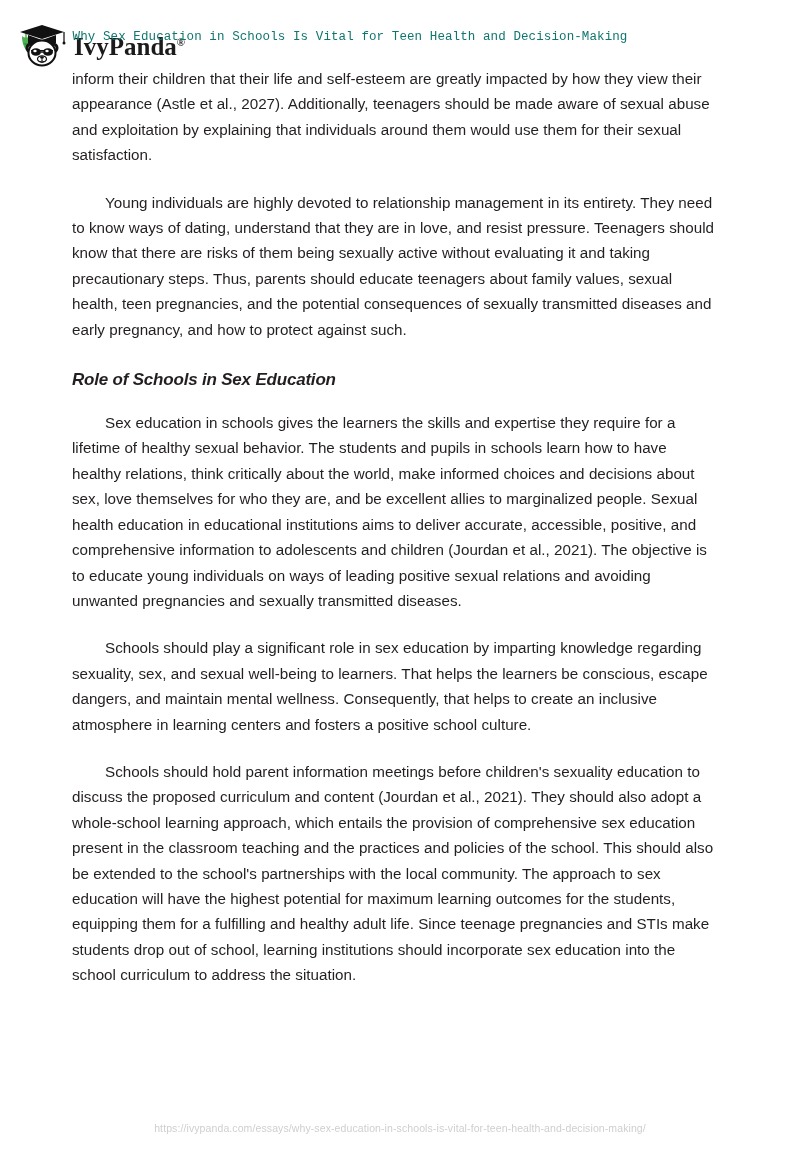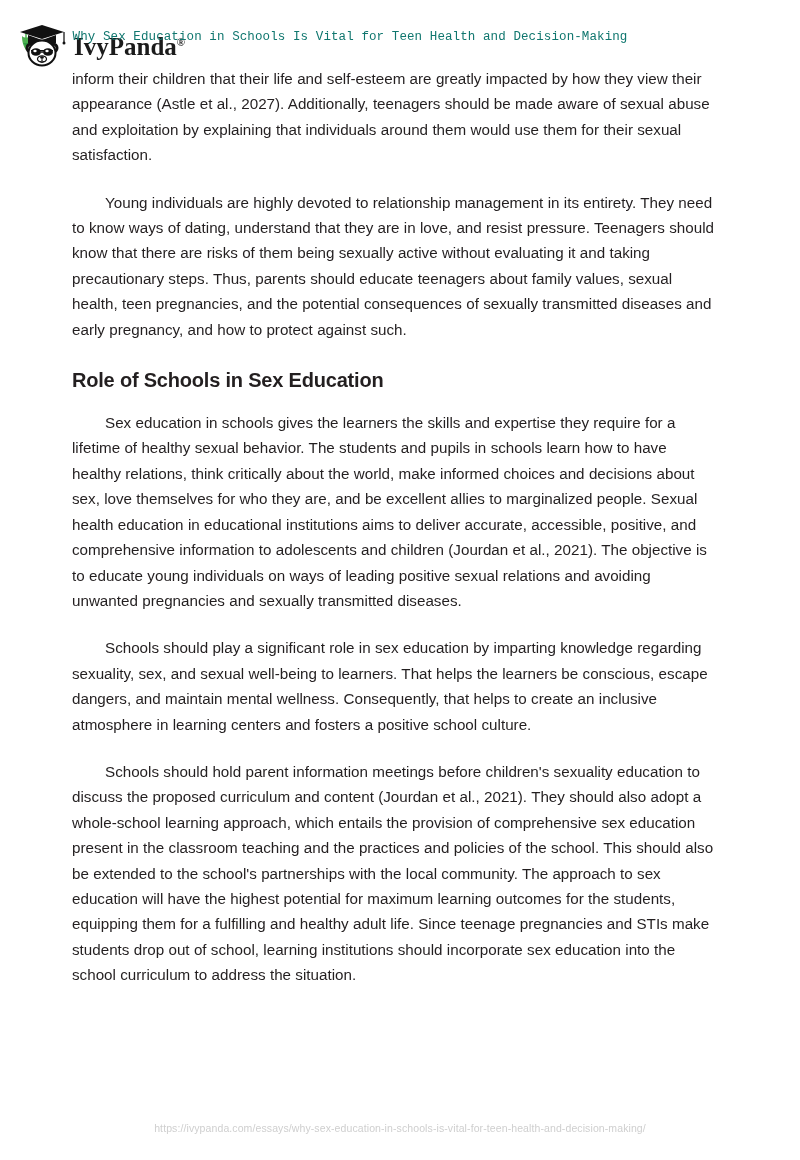--- a/index.html
+++ b/index.html
@@ -88,25 +88,26 @@
     color: #231f20;
     text-indent: 33px;
     text-align: left;
     word-spacing: 0.1px;
   }
   p.para.no-indent {
     text-indent: 0;
   }
   h2.section-heading {
     margin: 8px 0 14px 0;
-    font-size: 20px;
+    font-size: 17px;
     line-height: 32px;
     font-weight: bold;
     color: #231f20;
     letter-spacing: -0.2px;
+    font-style: italic;
   }
 
   
   .page-footer {
     position: absolute;
     left: 0;
     right: 0;
     bottom: 24px;
     text-align: center;
   }

